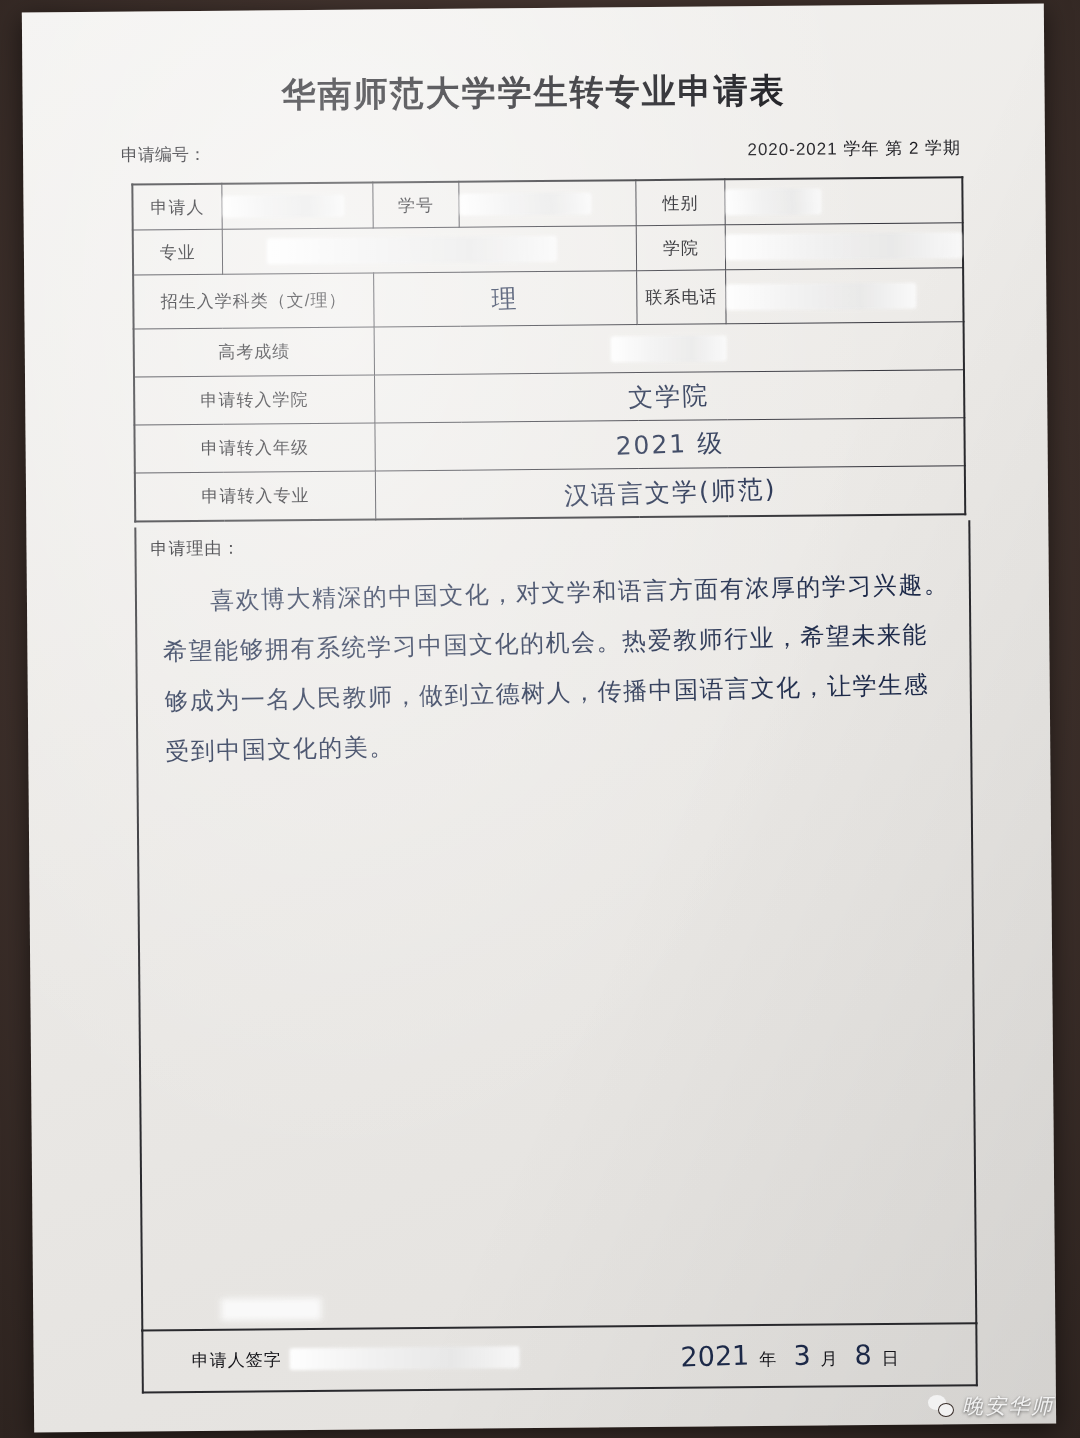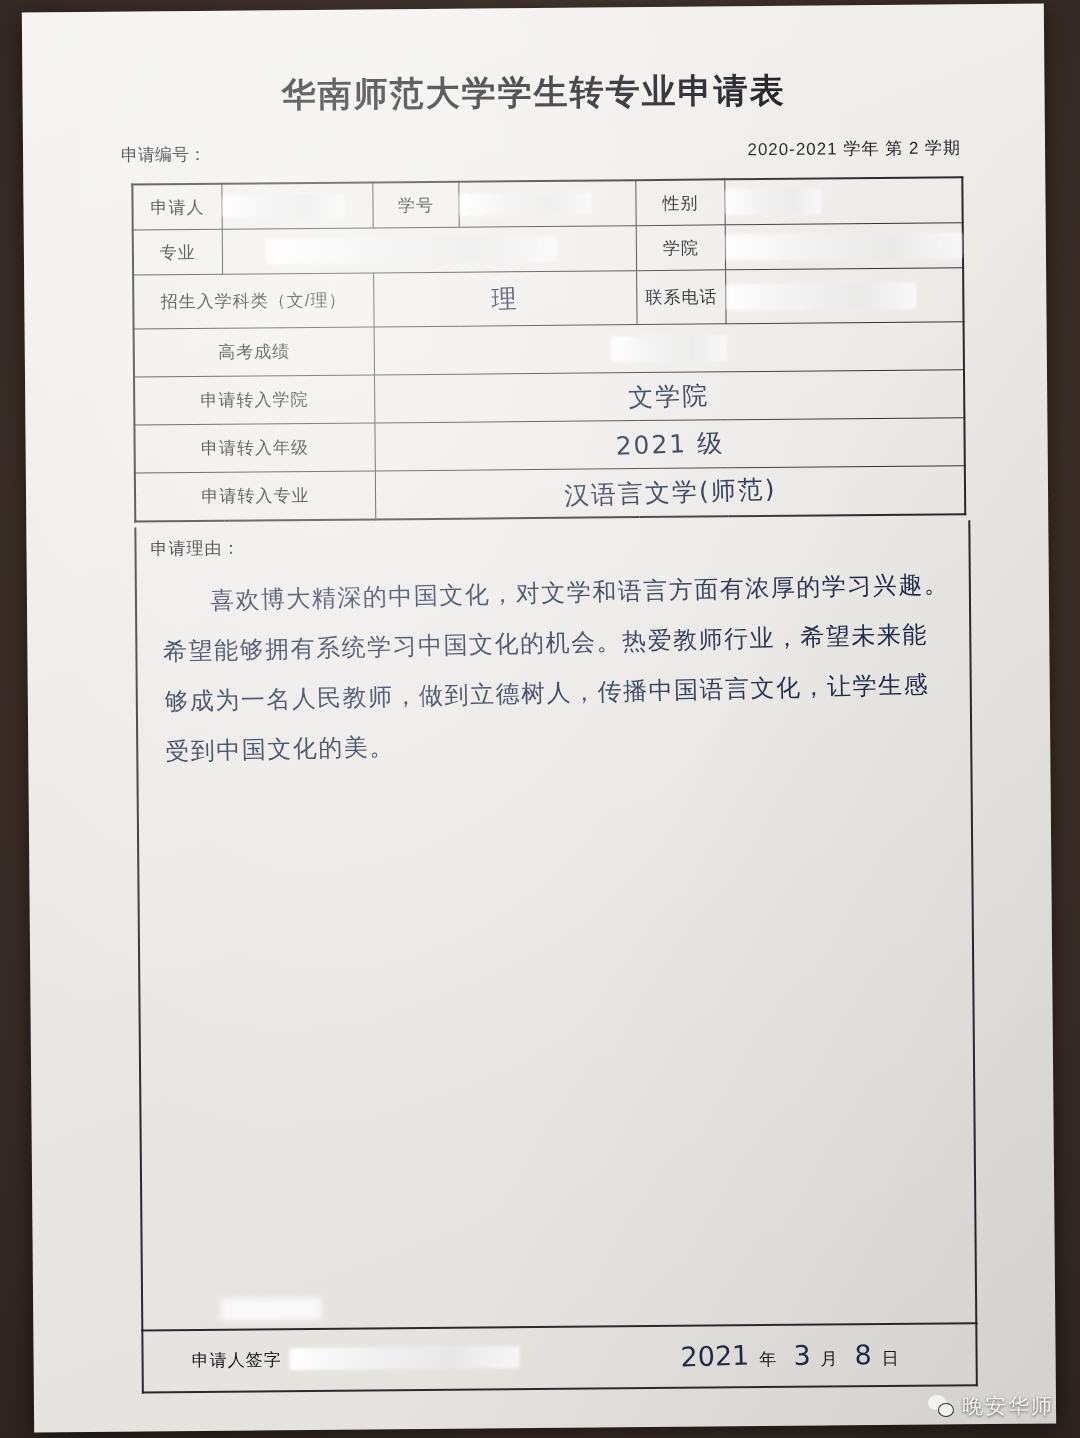--- a/index.html
+++ b/index.html
@@ -225,20 +225,21 @@
     position: absolute;
     right: 26px;
     bottom: 18px;
     display: flex;
     align-items: center;
     gap: 8px;
     color: #f2f2f2;
     font-size: 21px;
     letter-spacing: 2px;
     text-shadow: 0 1px 3px rgba(0,0,0,0.6);
+    font-style: italic;
   }
   .badge .wechat {
     width: 26px;
     height: 22px;
     position: relative;
   }
   .badge .wechat .b1 {
     position: absolute;
     left: 0; top: 0;
     width: 18px; height: 15px;

